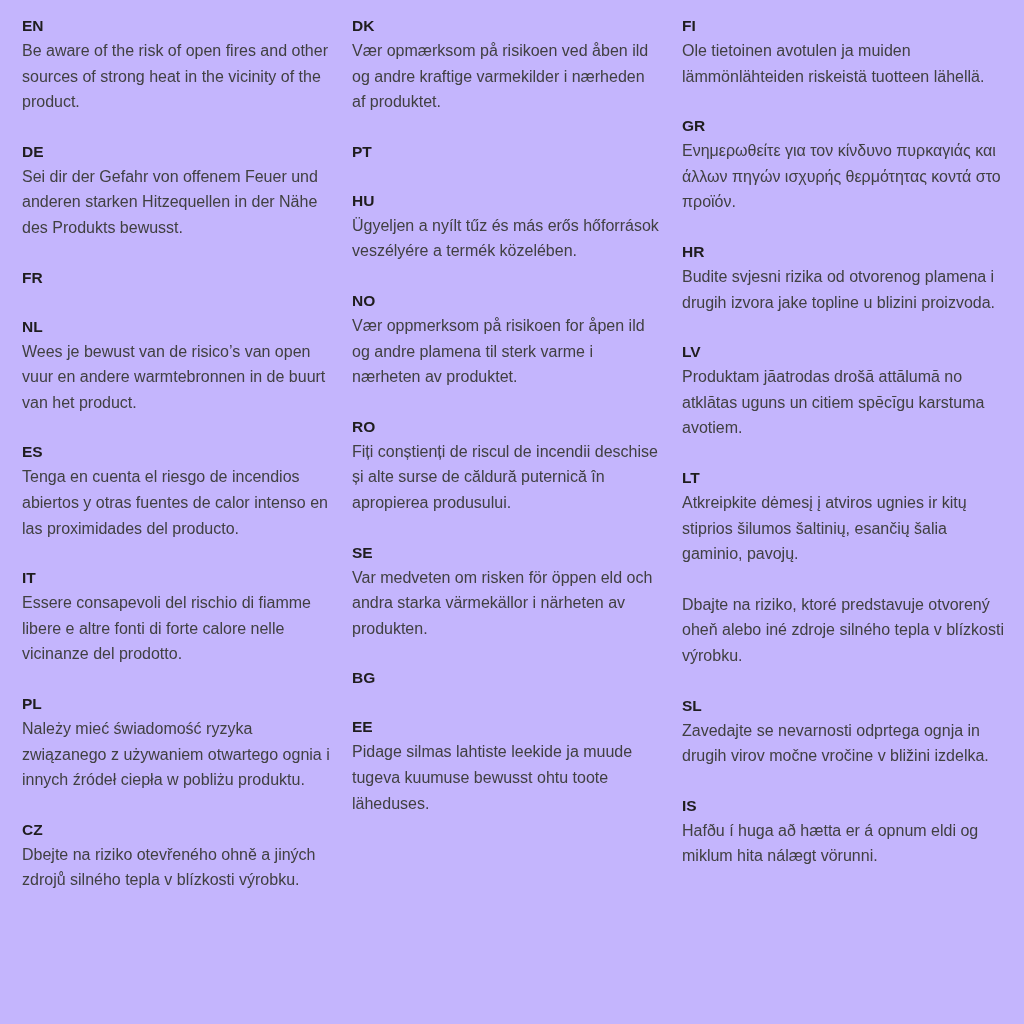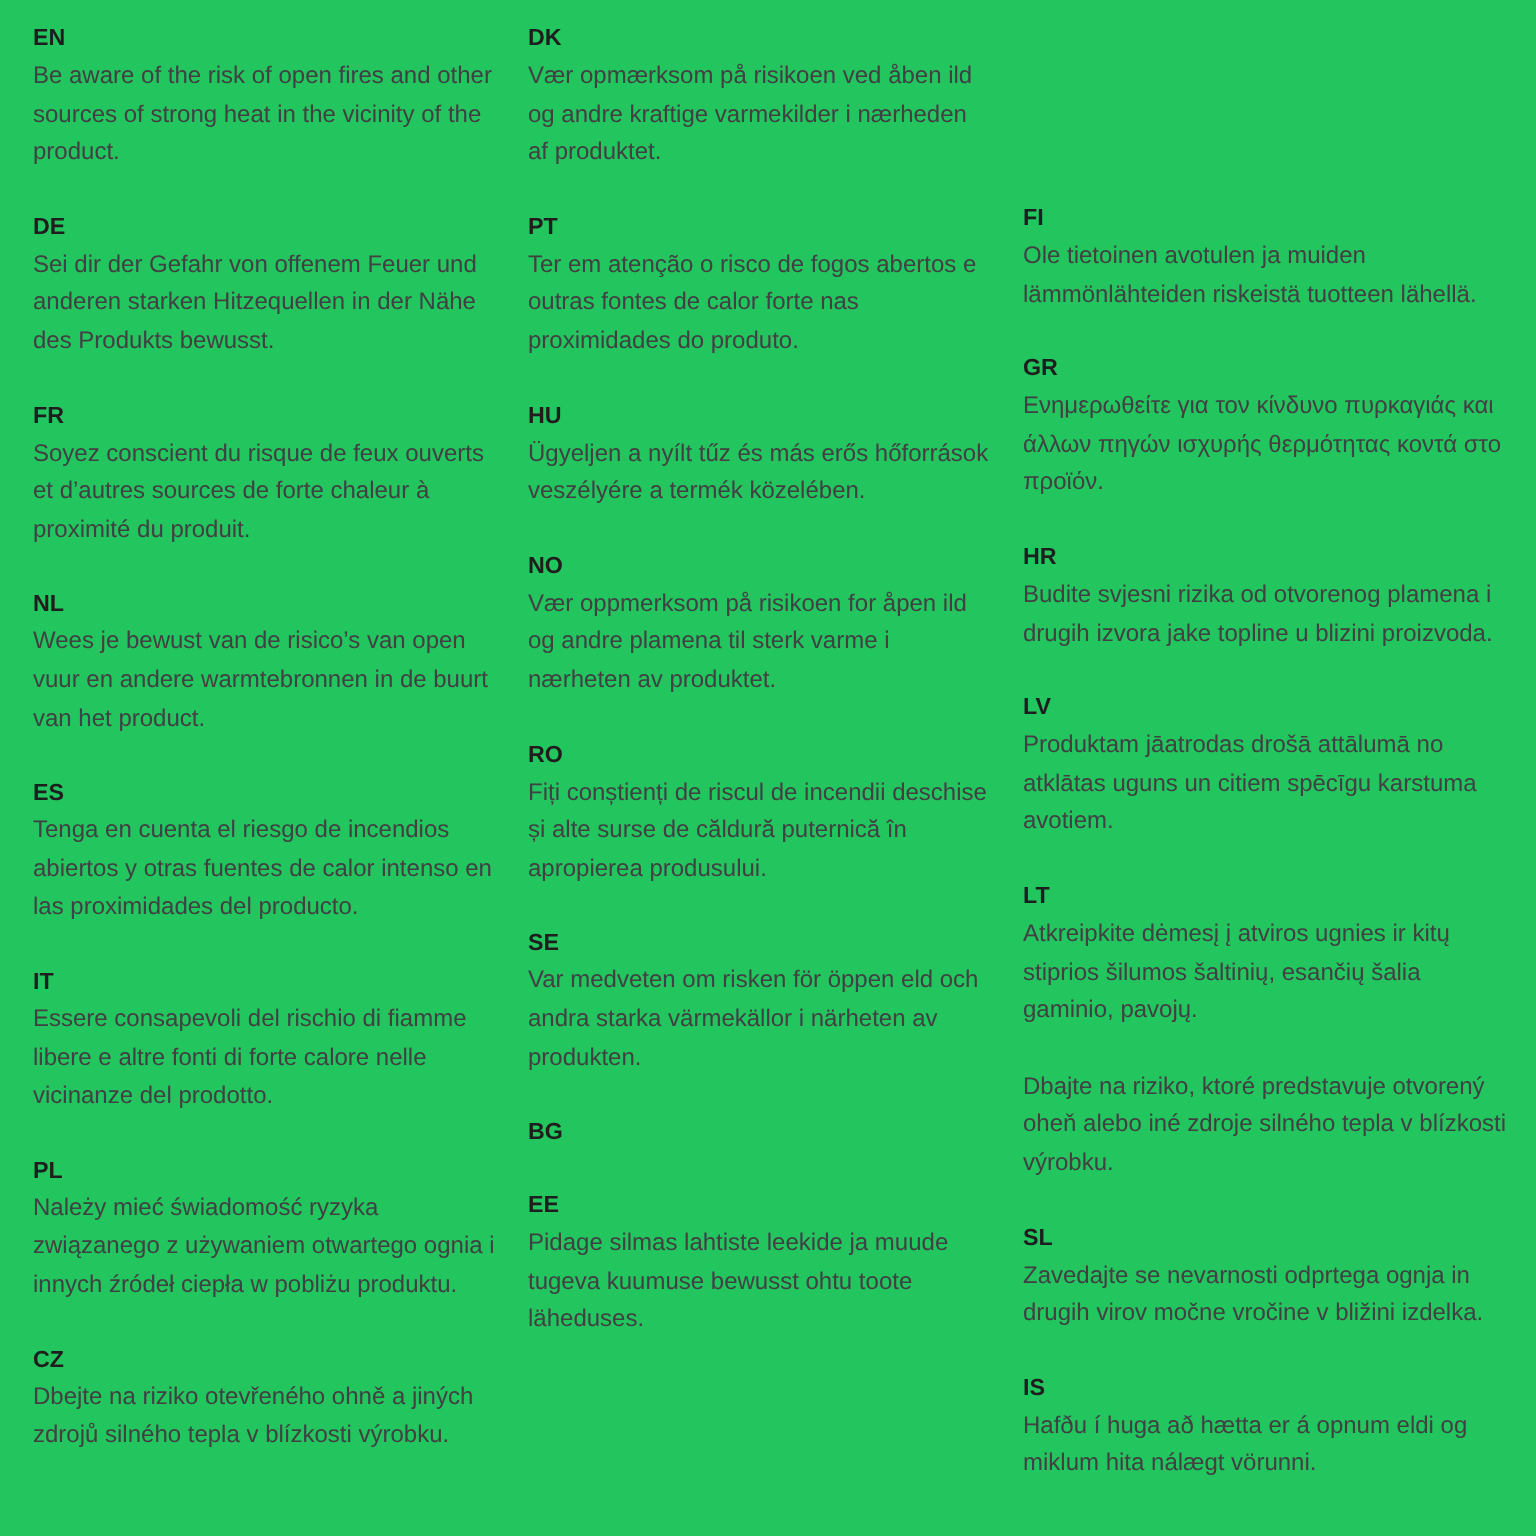--- a/index.html
+++ b/index.html
@@ -5,36 +5,35 @@
   html, body {
     margin: 0;
     padding: 0;
     background: #ffffff;
   }
   .page {
     width: 1024px;
     height: 1024px;
     box-sizing: border-box;
     padding: 14px 18px 10px 22px;
-    background: #22c55e;
+    background: #c4b5fd;
     font-family: "Liberation Sans", "DejaVu Sans", sans-serif;
     display: flex;
     gap: 22px;
     overflow: hidden;
   }
   .col {
     width: 308px;
     flex: 0 0 308px;
     display: flex;
     flex-direction: column;
   }
   .col:last-child {
     flex: 0 0 322px;
     width: 322px;
-    justify-content: flex-end;
   }
   .entry {
     margin-bottom: 25px;
   }
   .lang {
     font-size: 15.5px;
     line-height: 1.55;
     font-weight: bold;
     color: #1f1d1e;
     margin: 0;
@@ -58,21 +57,20 @@
     <div class="entry">
       <h2 class="lang">EN</h2>
       <p class="txt">Be aware of the risk of open fires and other sources of strong heat in the vicinity of the product.</p>
     </div>
     <div class="entry">
       <h2 class="lang">DE</h2>
       <p class="txt">Sei dir der Gefahr von offenem Feuer und anderen starken Hitzequellen in der Nähe des Produkts bewusst.</p>
     </div>
     <div class="entry">
       <h2 class="lang">FR</h2>
-      <p class="txt">Soyez conscient du risque de feux ouverts et d’autres sources de forte chaleur à proximité du produit.</p>
     </div>
     <div class="entry">
       <h2 class="lang">NL</h2>
       <p class="txt">Wees je bewust van de risico’s van open vuur en andere warmtebronnen in de buurt van het product.</p>
     </div>
     <div class="entry">
       <h2 class="lang">ES</h2>
       <p class="txt">Tenga en cuenta el riesgo de incendios abiertos y otras fuentes de calor intenso en las proximidades del producto.</p>
     </div>
     <div class="entry">
@@ -89,21 +87,20 @@
     </div>
   </div>
 
   <div class="col">
     <div class="entry">
       <h2 class="lang">DK</h2>
       <p class="txt">Vær opmærksom på risikoen ved åben ild og andre kraftige varmekilder i nærheden af produktet.</p>
     </div>
     <div class="entry">
       <h2 class="lang">PT</h2>
-      <p class="txt">Ter em atenção o risco de fogos abertos e outras fontes de calor forte nas proximidades do produto.</p>
     </div>
     <div class="entry">
       <h2 class="lang">HU</h2>
       <p class="txt">Ügyeljen a nyílt tűz és más erős hőforrások veszélyére a termék közelében.</p>
     </div>
     <div class="entry">
       <h2 class="lang">NO</h2>
       <p class="txt">Vær oppmerksom på risikoen for åpen ild og andre plamena til sterk varme i nærheten av produktet.</p>
     </div>
     <div class="entry">

